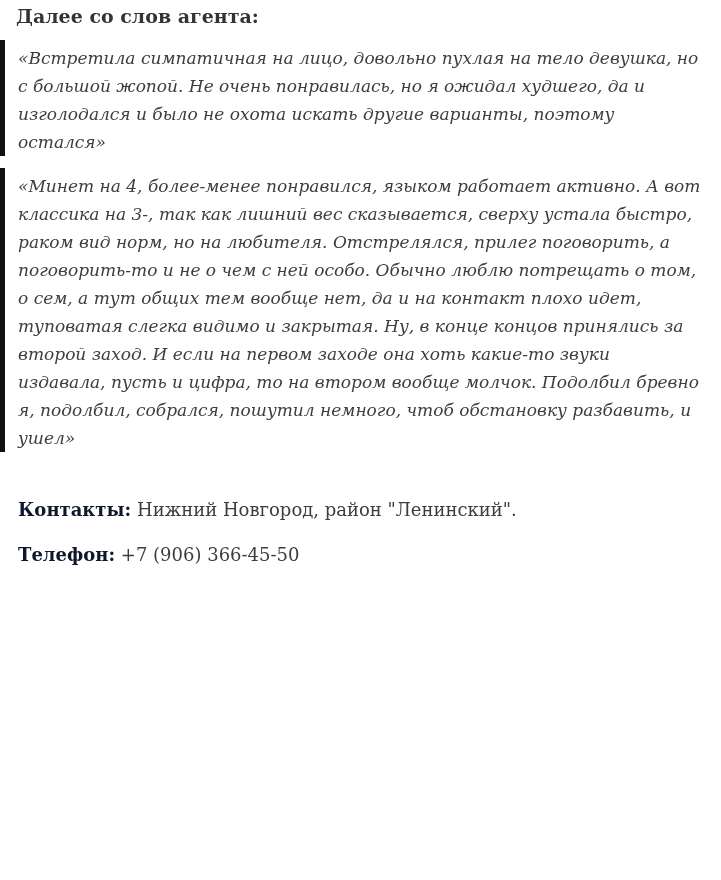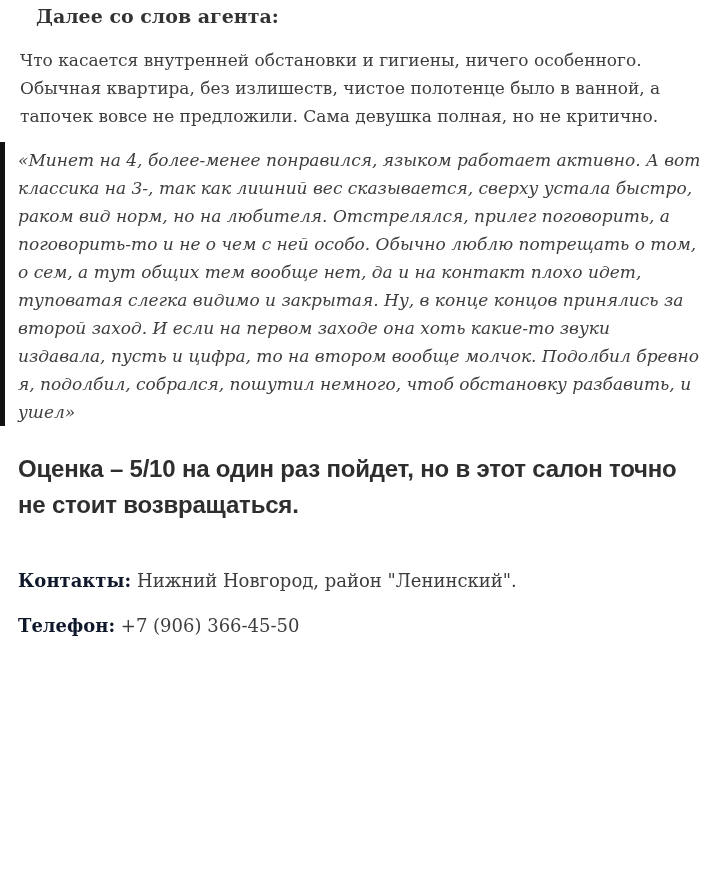--- a/index.html
+++ b/index.html
@@ -12,21 +12,21 @@
     height: 880px;
     overflow: hidden;
     font-family: "DejaVu Serif", serif;
     color: #3d3d3d;
   }
   .content {
     width: 721px;
   }
   
   .lead {
-    margin: 0 36px;
+    margin: 0 16px;
     padding-top: 4px;
     font-size: 19px;
     line-height: 24px;
     font-weight: bold;
     color: #333333;
   }
   
   blockquote.agent-quote {
     margin: 12px 8px 0 0;
     border-left: 5px solid #111111;
@@ -79,29 +79,30 @@
     color: #3d3d3d;
   }
 </style>
 </head>
 <body>
 
 <article class="content">
 
   <p class="lead">Далее со слов агента:</p>
 
+  <blockquote class="agent-quote">
+    <p>«Встретила симпатичная на лицо, довольно пухлая на тело девушка, но с большой жопой. Не очень понравилась, но я ожидал худшего, да и изголодался и было не охота искать другие варианты, поэтому остался»</p>
+  </blockquote>
 
-  <p class="body-text first">Что касается внутренней обстановки и гигиены, ничего особенного. Обычная квартира, без излишеств, чистое полотенце было в ванной, а тапочек вовсе не предложили. Сама девушка полная, но не критично.</p>
 
   <blockquote class="agent-quote">
     <p>«Минет на 4, более-менее понравился, языком работает активно. А вот классика на 3-, так как лишний вес сказывается, сверху устала быстро, раком вид норм, но на любителя. Отстрелялся, прилег поговорить, а поговорить-то и не о чем с ней особо. Обычно люблю потрещать о том, о сем, а тут общих тем вообще нет, да и на контакт плохо идет, туповатая слегка видимо и закрытая. Ну, в конце концов принялись за второй заход. И если на первом заходе она хоть какие-то звуки издавала, пусть и цифра, то на втором вообще молчок. Подолбил бревно я, подолбил, собрался, пошутил немного, чтоб обстановку разбавить, и ушел»</p>
   </blockquote>
 
 
-  <h2 class="verdict">Оценка – 5/10 на один раз пойдет, но в этот салон точно не стоит возвращаться.</h2>
 
   <div class="contact-block">
     <p class="contact-line">
       <span class="label">Контакты:</span>
       <span class="value">Нижний Новгород, район "Ленинский".</span>
     </p>
 
     <p class="contact-line">
       <span class="label">Телефон:</span>
       <span class="value">+7 (906) 366-45-50</span>

